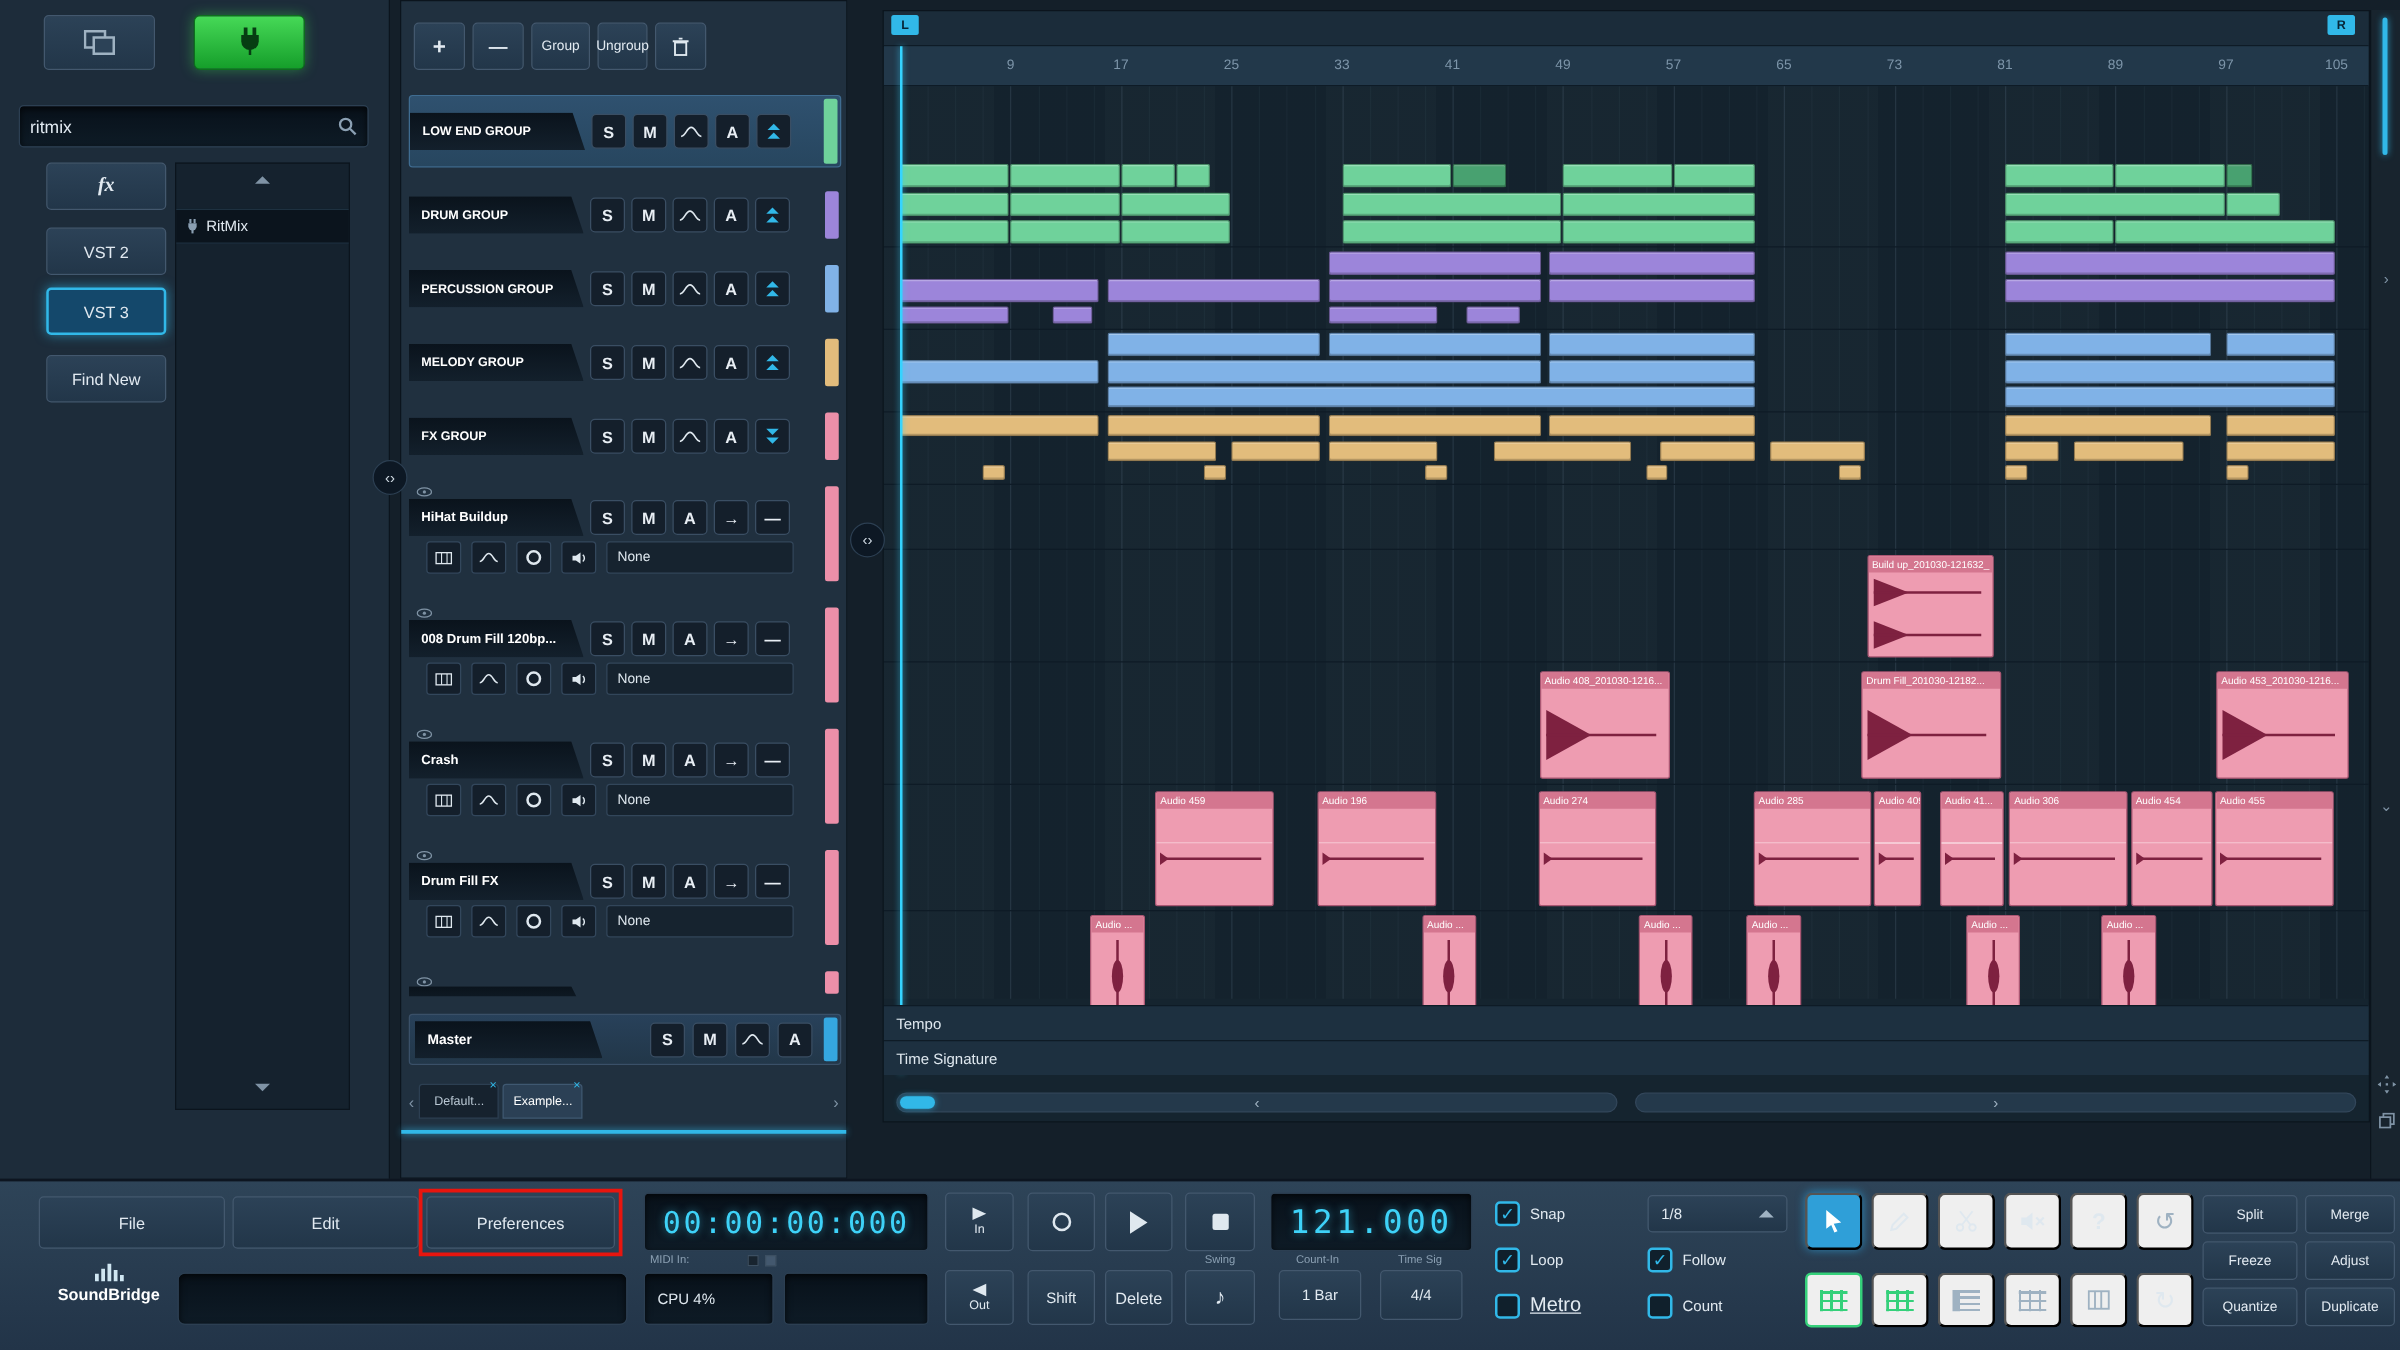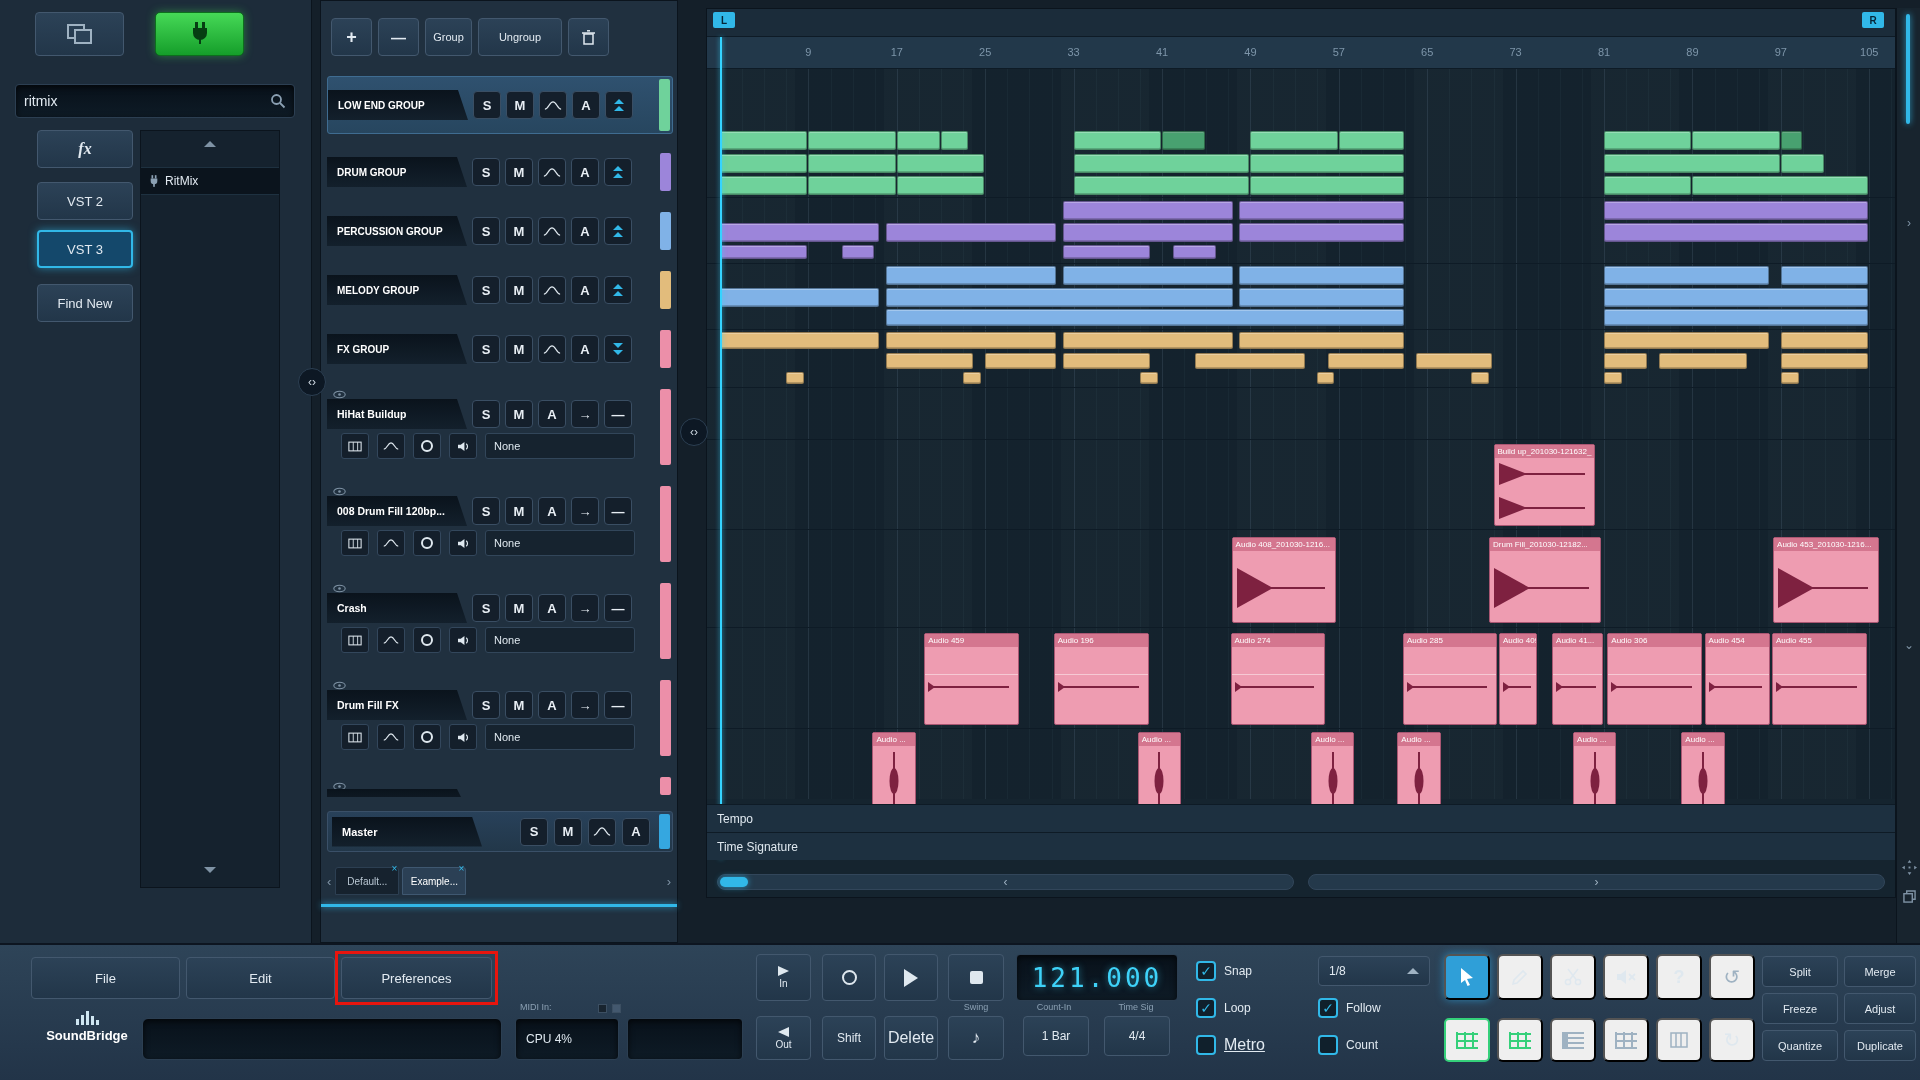--- a/index.html
+++ b/index.html
@@ -225,21 +225,21 @@
 </aside>
 
 <div class="splitter abs" style="left:298px;top:368px;">‹›</div>
 <div class="splitter abs" style="left:680px;top:418px;">‹›</div>
 
 <section id="trackpanel" class="abs">
   <div id="tp-toolbar" class="abs">
     <button class="btn" style="width:41px;font-size:18px;font-weight:bold;">+</button>
     <button class="btn" style="width:41px;font-size:15px;font-weight:bold;">—</button>
     <button class="btn" style="width:47px;font-size:11px;">Group</button>
-    <button class="btn" style="width:84px;font-size:11px;">Ungroup</button>
+    <button class="btn" style="width:40px;font-size:11px;">Ungroup</button>
     <button class="btn" style="width:41px;">
       <svg width="13" height="15" viewBox="0 0 13 15">
         <rect x="2" y="4" width="9" height="10" fill="none" stroke="#dfe8ef" stroke-width="1.5"></rect>
         <line x1="0" y1="3" x2="13" y2="3" stroke="#dfe8ef" stroke-width="1.5"></line>
         <line x1="5" y1="0.8" x2="8" y2="0.8" stroke="#dfe8ef" stroke-width="1.5"></line>
       </svg>
     </button>
   </div>
   <div id="tracks" class="abs" style="left:0;top:75px;right:0;">
       <div class="track-row grp-row sel">
@@ -787,20 +787,21 @@
       </svg>
   </div>
 </div>
 
 <footer id="bottombar" class="abs">
   <button class="btn menu-btn" style="left:31px;">File</button>
   <button class="btn menu-btn" style="left:186px;">Edit</button>
   <button class="btn menu-btn" style="left:341px;width:151px;">Preferences</button>
   <div id="red-box" class="abs"></div>
 
+  <div id="time-display" class="abs inset lcd">00:00:00:000</div>
   <span id="midi-in" class="abs">MIDI In:</span>
   <span class="led abs" style="left:598px;"></span>
   <span class="led abs" style="left:612px;background:#43586e;"></span>
   <div id="cpu-box" class="abs inset">CPU 4%</div>
   <div id="spare-box" class="abs inset"></div>
   <div id="status-strip" class="abs inset"></div>
 
   <button class="btn tbtn row1" style="left:756px;">
     <span class="flag" style="border-left:11px solid #dfe8ef;"></span>
     <span>In</span>
@@ -812,21 +813,21 @@
   <button class="btn tbtn row1" style="left:822px;width:54px;">
       <span class="ring"></span>
     </button>
   <button class="btn tbtn row1" style="left:884px;width:54px;">
       <span class="playtri"></span>
     </button>
   <button class="btn tbtn row1" style="left:948px;width:56px;">
       <span class="stopsq"></span>
     </button>
   <button class="btn tbtn row2" style="left:822px;width:54px;font-size:12px;">Shift</button>
-  <button class="btn tbtn row2" style="left:884px;width:54px;font-size:16px;">Delete</button>
+  <button class="btn tbtn row2" style="left:884px;width:54px;font-size:13px;">Delete</button>
   <span class="under-label" style="left:948px;width:56px;">Swing</span>
   <button class="btn tbtn row2" style="left:948px;width:56px;">
       <span class="icon-note">♪</span>
     </button>
 
   <div id="tempo-display" class="abs inset lcd">121.000</div>
   <span class="under-label" style="left:1016px;width:76px;">Count-In</span>
   <span class="under-label" style="left:1098px;width:76px;">Time Sig</span>
   <button class="btn small-btn" style="left:1023px;width:66px;">1 Bar</button>
   <button class="btn small-btn" style="left:1104px;width:66px;">4/4</button>

